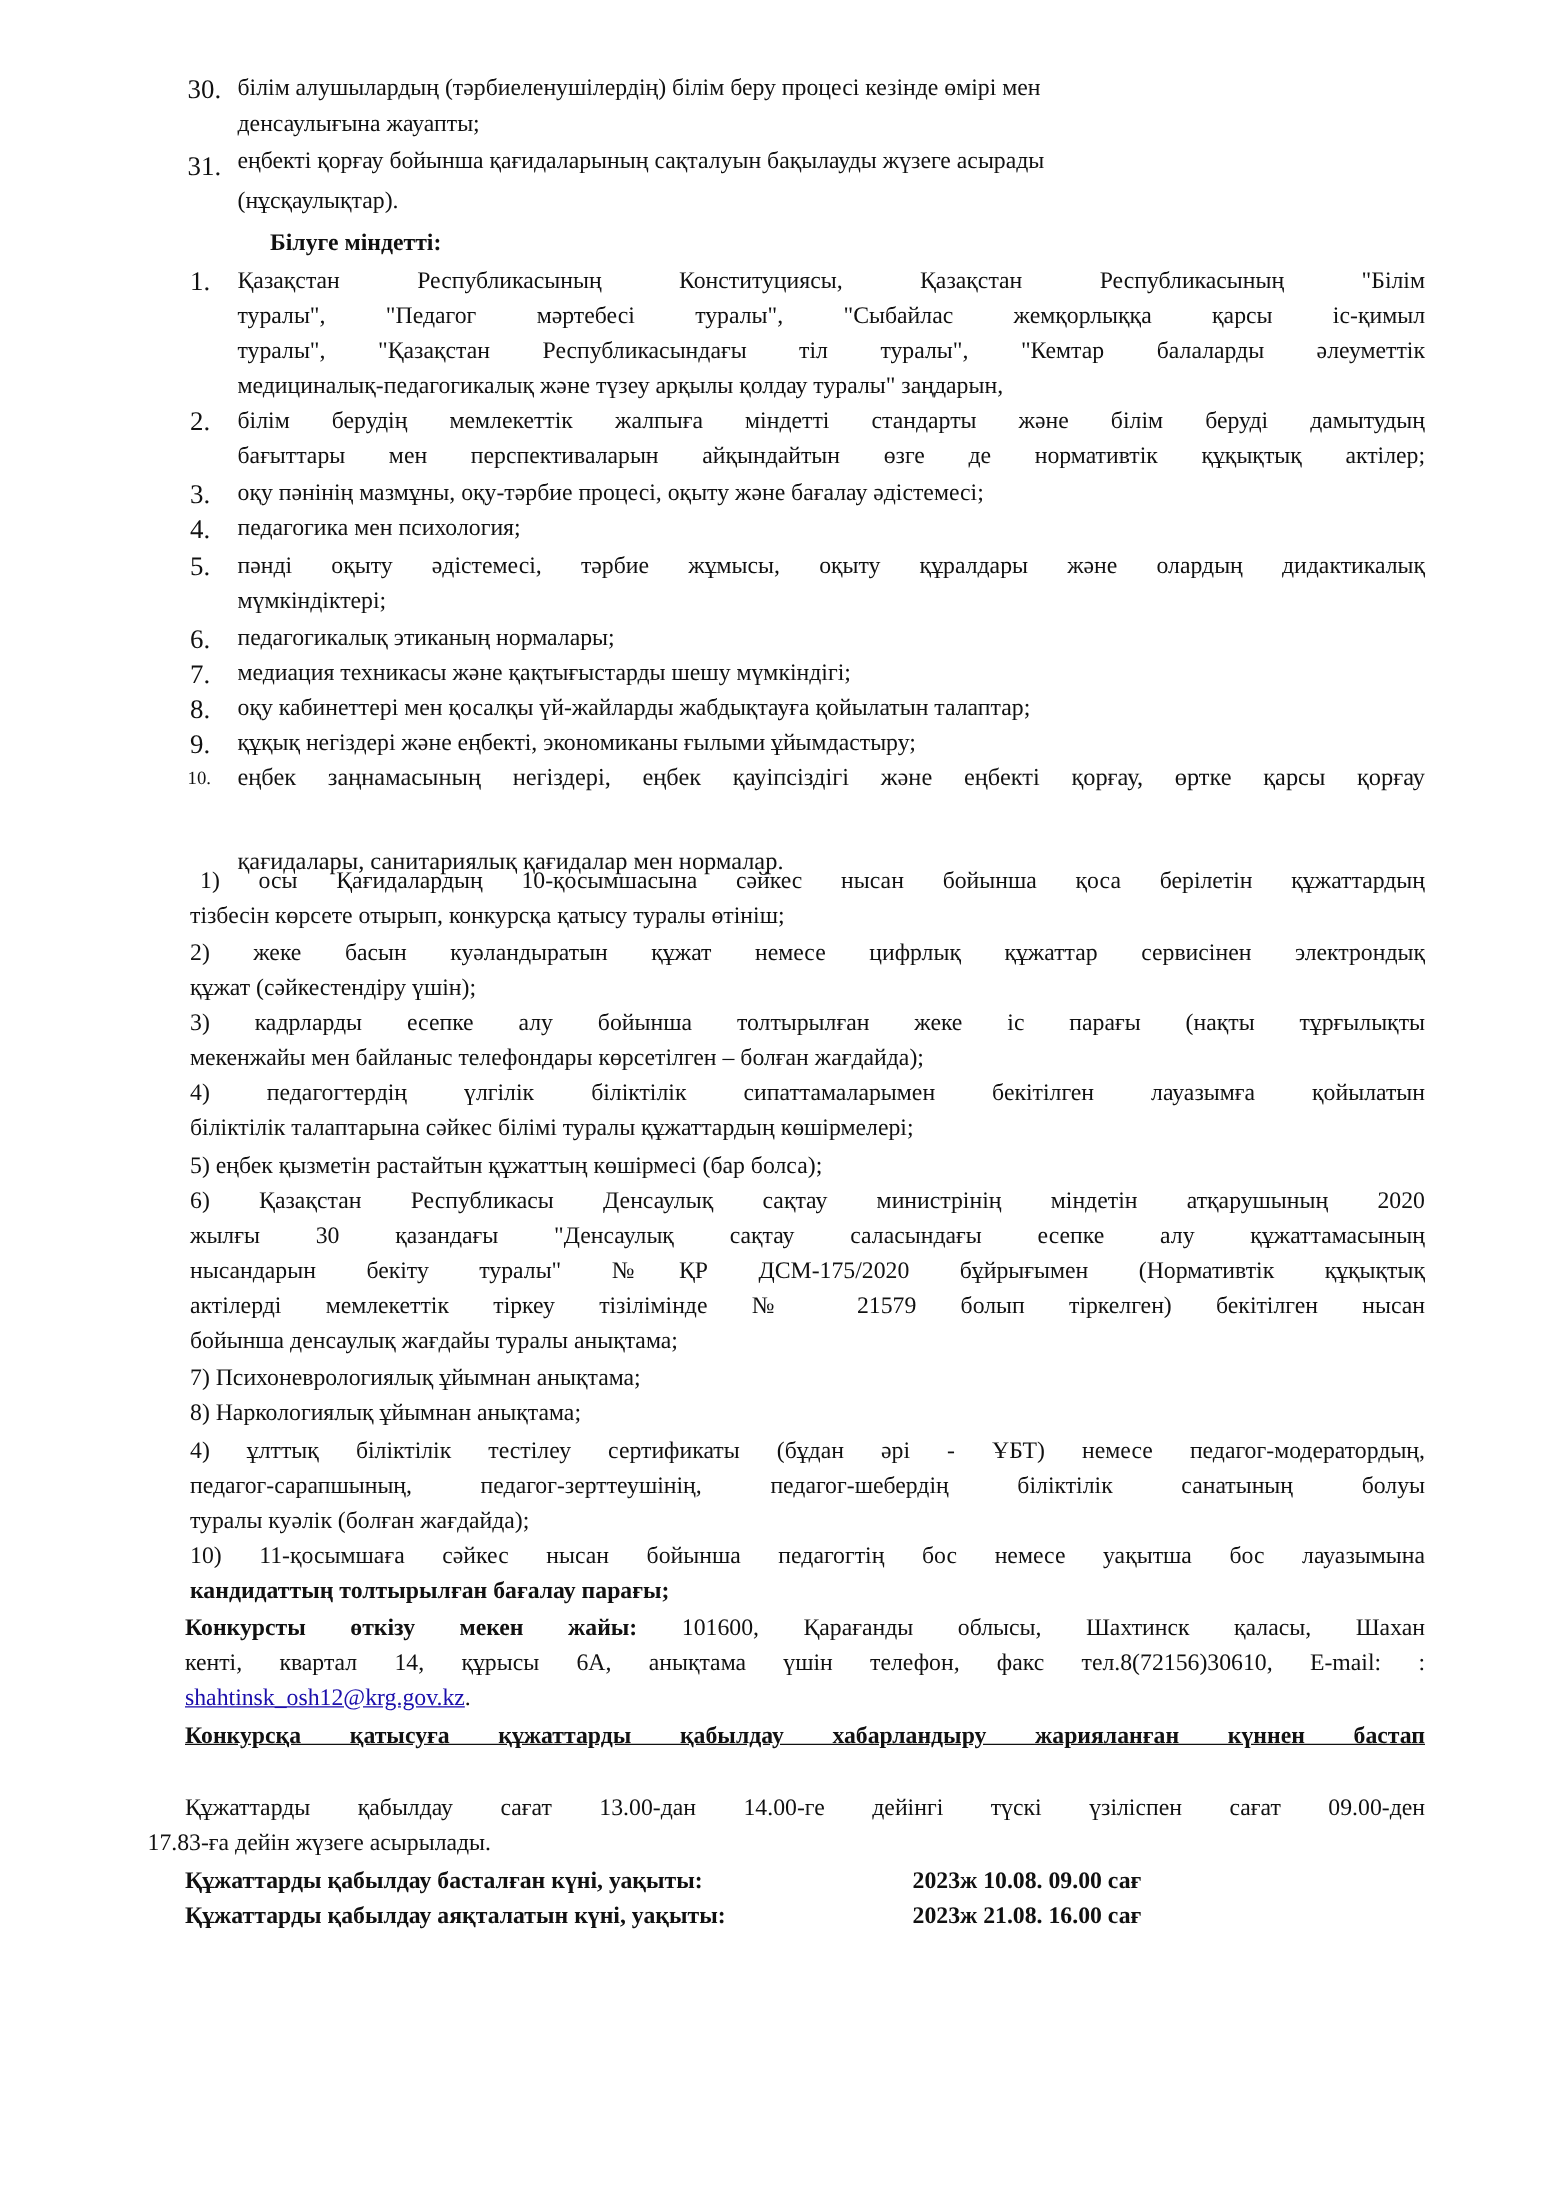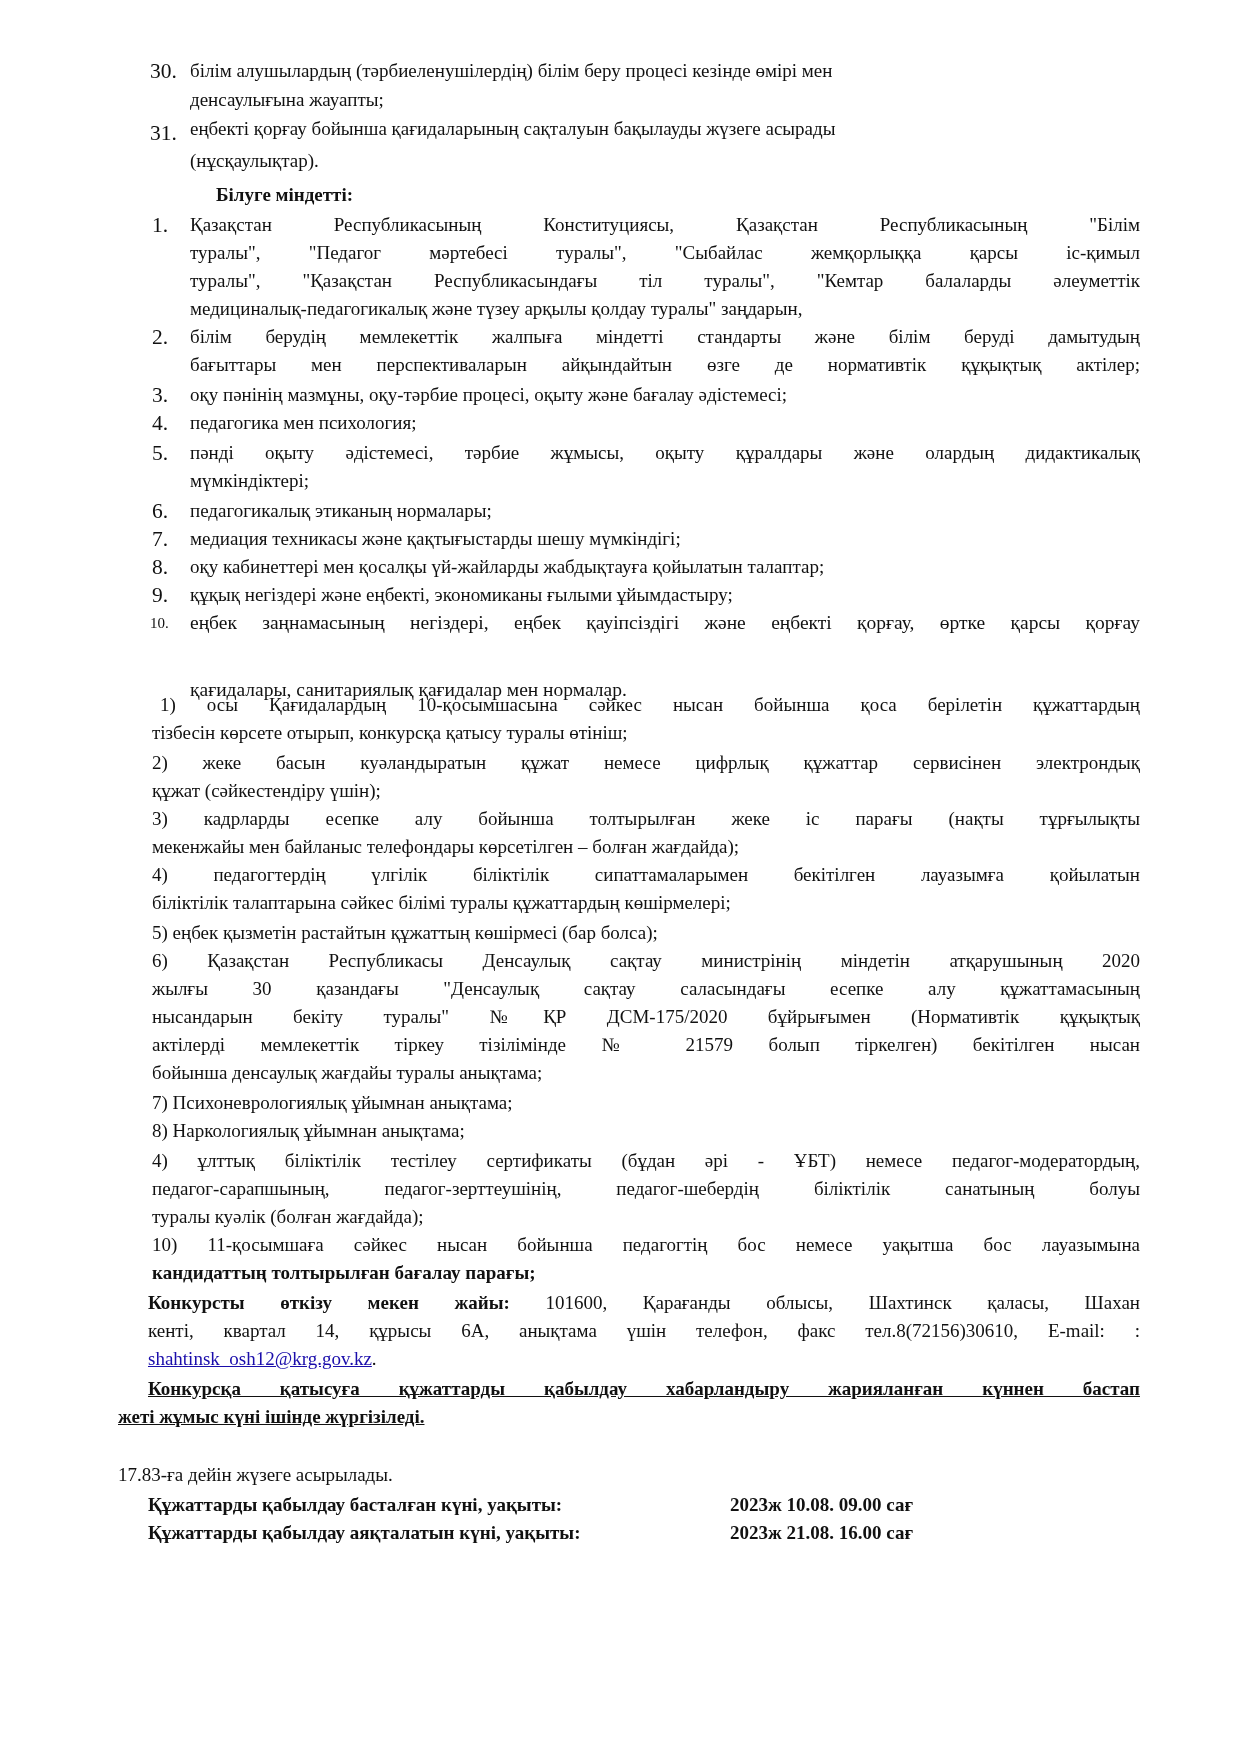--- a/index.html
+++ b/index.html
@@ -94,22 +94,22 @@
     <span class="ln" style="left:152px;top:1260px;font-weight:bold;">кандидаттың толтырылған бағалау парағы;</span>
   </div>
 
   <div>
     <div class="ln just" style="left:148px;top:1290px;width:992px;"><span class="b">Конкурсты өткізу мекен жайы:</span><span> 101600, Қарағанды облысы, Шахтинск  қаласы,  Шахан</span></div>
     <span class="ln just" style="left:148px;top:1318px;width:992px;">кенті, квартал 14, құрысы 6А, анықтама үшін телефон, факс тел.8(72156)30610,  E-mail: :</span>
     <div class="ln" style="left:148px;top:1346px;"><a class="link" href="#">shahtinsk_osh12@krg.gov.kz</a><span>.</span></div>
   </div>
 
   <span class="ln b u just" style="left:148px;top:1376px;width:992px;">Конкурсқа қатысуға құжаттарды қабылдау хабарландыру жарияланған күннен бастап</span>
-  <span class="ln b u" style="left:118px;top:1404px;">жеті  жұмыс күні ішінде жүргізіледі.</span>
 
+  <span class="ln just" style="left:148px;top:1434px;width:992px;">Құжаттарды қабылдау сағат 13.00-дан 14.00-ге дейінгі түскі үзіліспен сағат 09.00-ден</span>
   <span class="ln" style="left:118px;top:1462px;">17.83-ға дейін  жүзеге асырылады.</span>
 
   <div>
     <span class="ln b" style="left:148px;top:1492px;">Құжаттарды қабылдау басталған күні, уақыты:</span>
     <span class="ln b" style="left:730px;top:1492px;">2023ж 10.08. 09.00 сағ</span>
     <span class="ln b" style="left:148px;top:1520px;">Құжаттарды қабылдау аяқталатын  күні, уақыты:</span>
     <span class="ln b" style="left:730px;top:1520px;">2023ж 21.08. 16.00 сағ</span>
   </div>
 
 </div>

